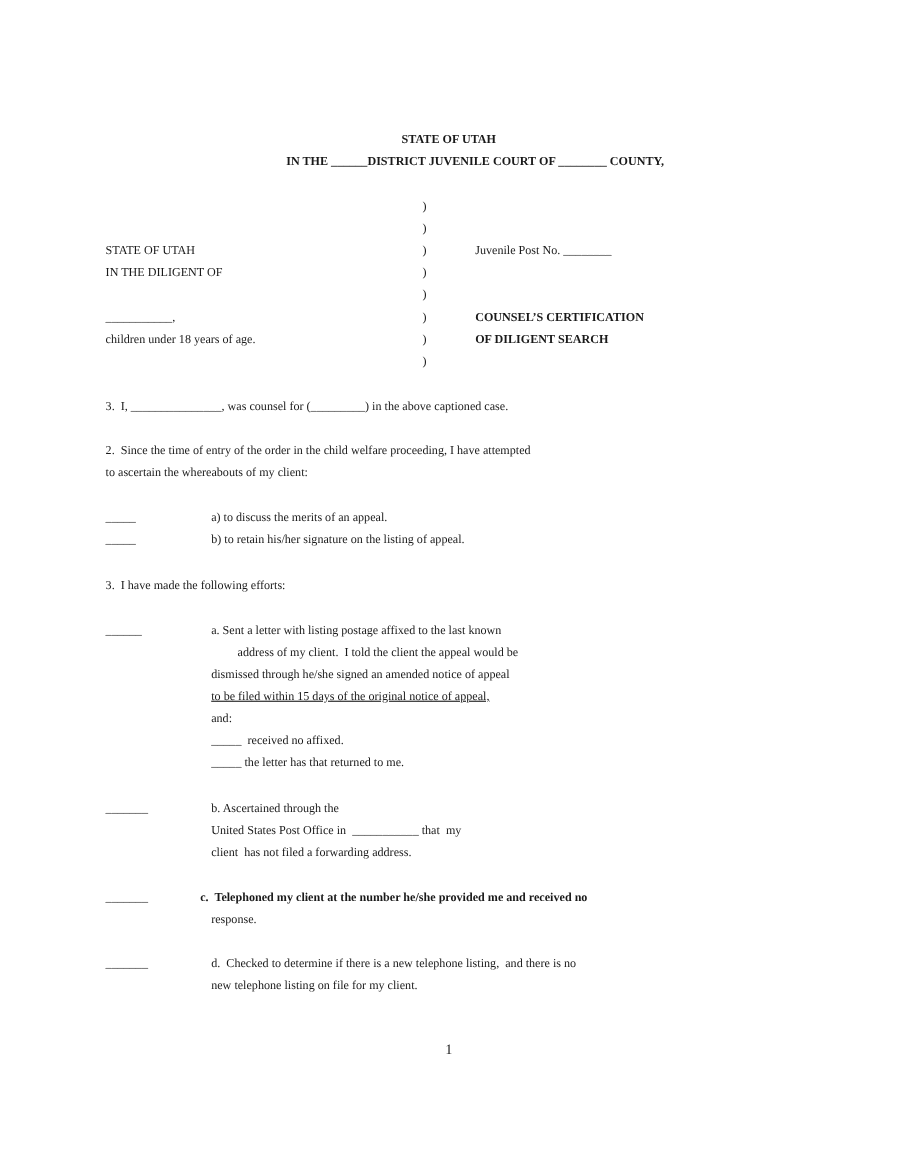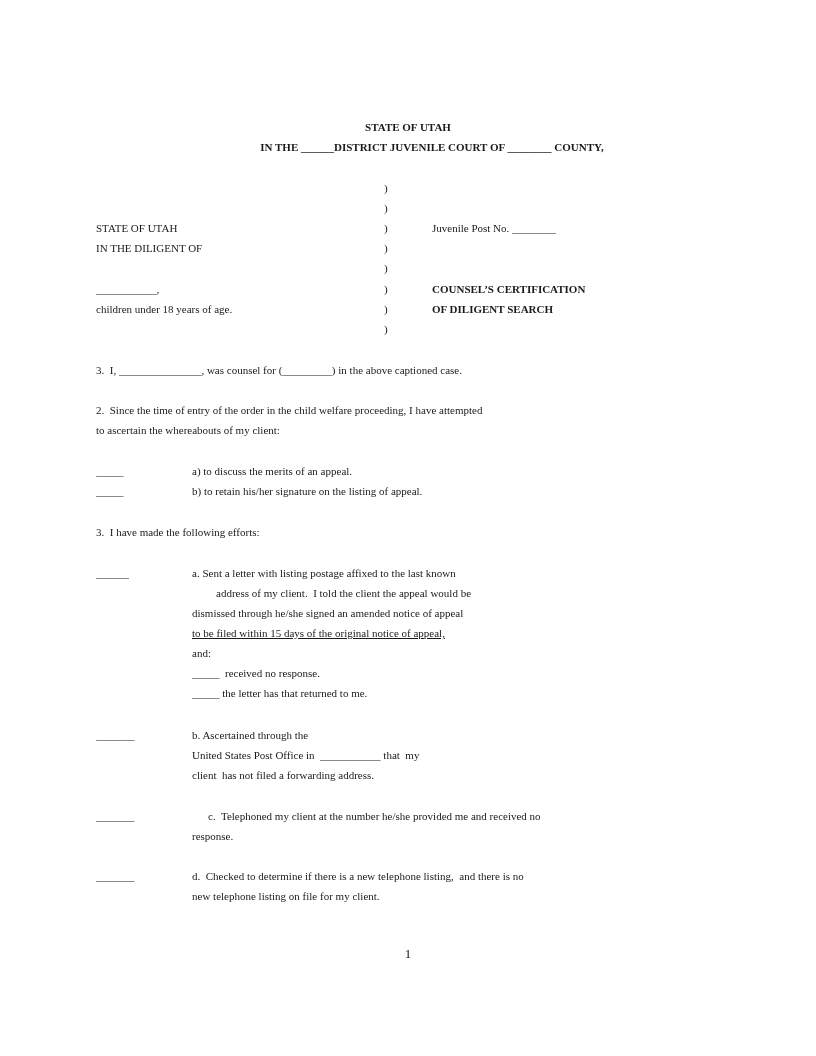--- a/index.html
+++ b/index.html
@@ -46,29 +46,29 @@
 <div class="abs" style="left:192px;top:481px;">b) to retain his/her signature on the listing of appeal.</div>
 
 <div class="abs" style="left:96px;top:522px;">3.  I have made the following efforts:</div>
 
 <div class="abs" style="left:96px;top:563px;">______</div>
 <div class="abs" style="left:192px;top:563px;">a. Sent a letter with listing postage affixed to the last known</div>
 <div class="abs" style="left:192px;top:583px;margin-left:24px;">address of my client.  I told the client the appeal would be</div>
 <div class="abs" style="left:192px;top:603px;">dismissed through he/she signed an amended notice of appeal</div>
 <div class="abs" style="left:192px;top:623px;text-decoration:underline;">to be filed within 15 days of the original notice of appeal,</div>
 <div class="abs" style="left:192px;top:643px;">and:</div>
-<div class="abs" style="left:192px;top:663px;">_____  received no response.</div>
+<div class="abs" style="left:192px;top:663px;">_____  received no affixed.</div>
 <div class="abs" style="left:192px;top:683px;">_____ the letter has that returned to me.</div>
 
 <div class="abs" style="left:96px;top:725px;">_______</div>
 <div class="abs" style="left:192px;top:725px;">b. Ascertained through the</div>
 <div class="abs" style="left:192px;top:745px;">United States Post Office in  ___________ that  my</div>
 <div class="abs" style="left:192px;top:765px;">client  has not filed a forwarding address.</div>
 
 <div class="abs" style="left:96px;top:806px;">_______</div>
-<div class="abs" style="left:208px;top:806px;">c.  Telephoned my client at the number he/she provided me and received no</div>
+<div class="abs" style="left:182px;top:806px;font-weight:bold;">c.  Telephoned my client at the number he/she provided me and received no</div>
 <div class="abs" style="left:192px;top:826px;">response.</div>
 
 <div class="abs" style="left:96px;top:866px;">_______</div>
 <div class="abs" style="left:192px;top:866px;">d.  Checked to determine if there is a new telephone listing,  and there is no</div>
 <div class="abs" style="left:192px;top:886px;">new telephone listing on file for my client.</div>
 
 <div class="abs center" style="left:0;width:816px;top:944px;font-size:13px;">1</div>
 
 </body></html>

